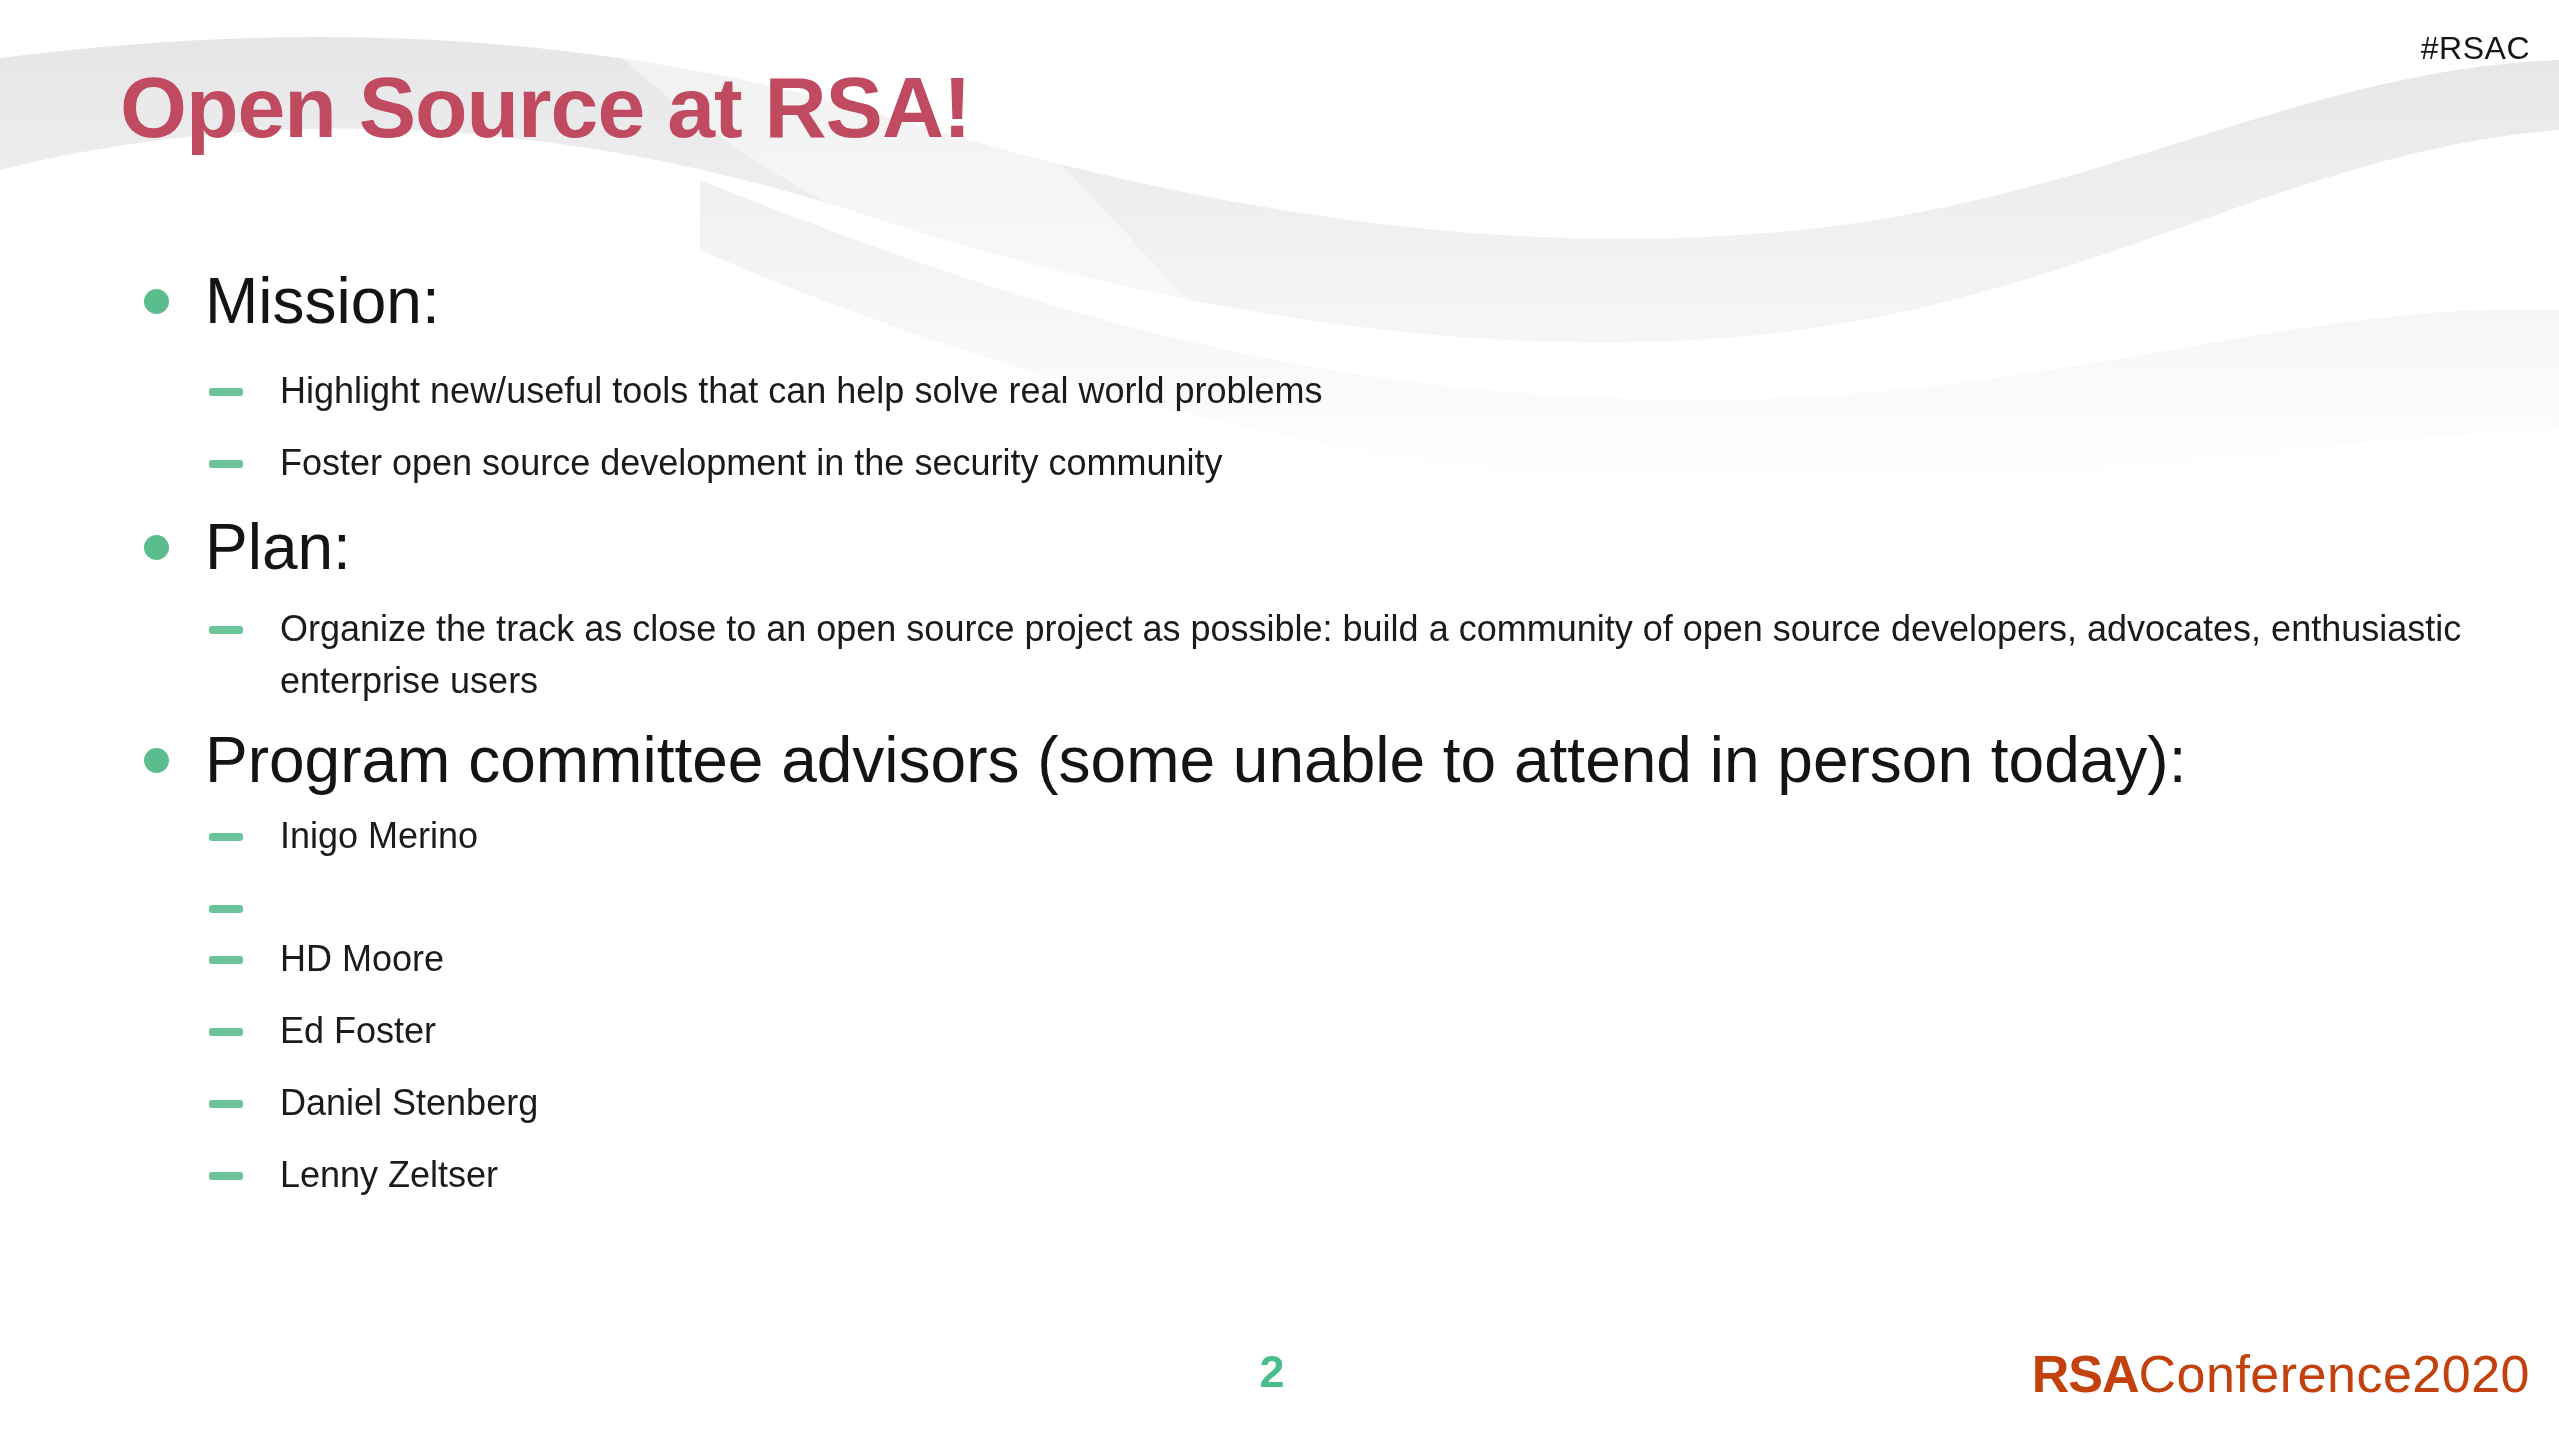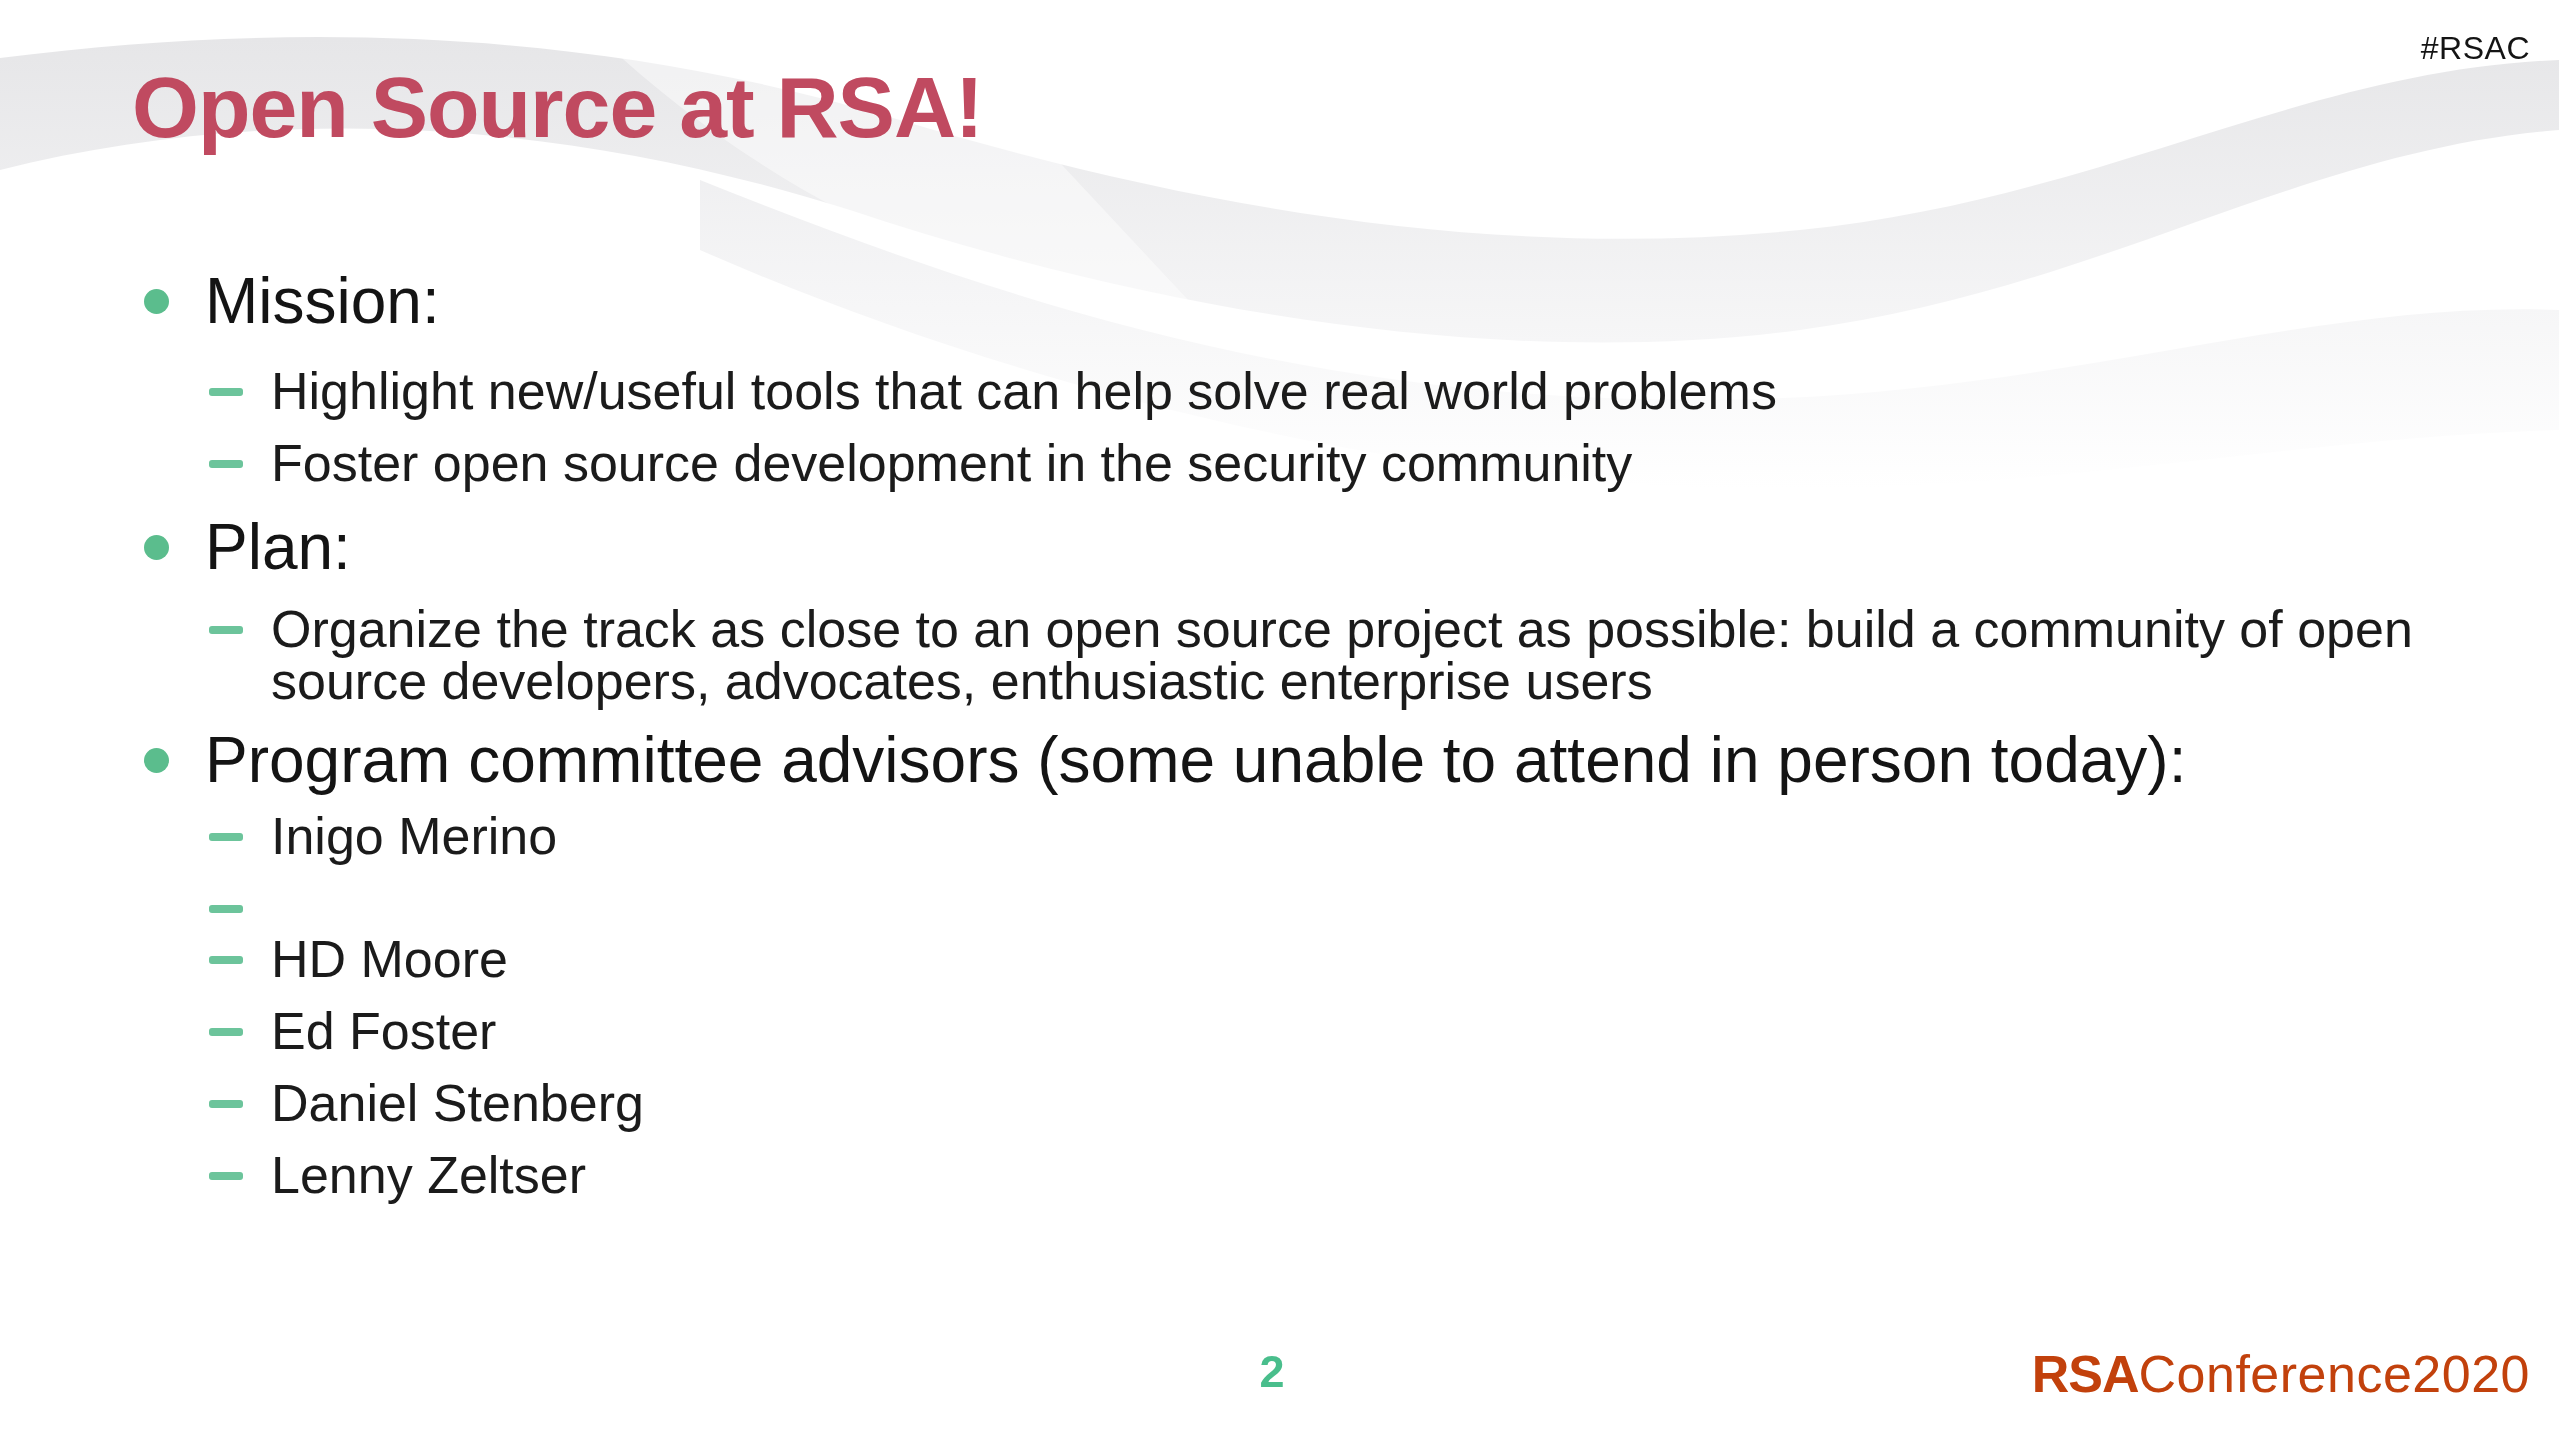--- a/index.html
+++ b/index.html
@@ -10,38 +10,39 @@
     overflow:hidden;
     font-family:"Liberation Sans", sans-serif;
     color:#1a1a1a;
   }
   .bg-waves{position:absolute;top:0;left:0;width:2559px;height:620px;display:block;pointer-events:none;}
   .hashtag{
     position:absolute;top:30px;right:29px;
     font-size:32px;color:#141414;letter-spacing:0.5px;
   }
   .title{
-    position:absolute;left:132px;top:58px;margin:0;
+    position:absolute;left:120px;top:58px;margin:0;
     font-size:86px;font-weight:bold;letter-spacing:-1px;
     color:#C04A60;
   }
   .content{position:absolute;left:144px;top:268px;width:2380px;}
   .l1{
     display:flex;align-items:flex-start;
     font-size:64px;line-height:67px;color:#141414;
   }
   .dot{
     width:25px;height:25px;border-radius:50%;
     background:#5BBD8D;flex:none;
     margin:21px 36px 0 0;
   }
   .l2{
     display:flex;align-items:flex-start;
-    font-size:52px;line-height:52px;color:#1b1b1b;
+    font-size:36px;line-height:52px;color:#1b1b1b;
     margin:0 0 20px 65px;
+    gap:9px;
   }
   .dash{
     width:34px;height:8px;border-radius:3px;
     background:#6CC49B;flex:none;
     margin:23px 28px 0 0;
   }
   .l2-text{max-width:2270px;}
   .g1 .l1{margin-bottom:30px;}
   .g2{margin-top:25px;}
   .g2 .l1{margin-bottom:22px;}

